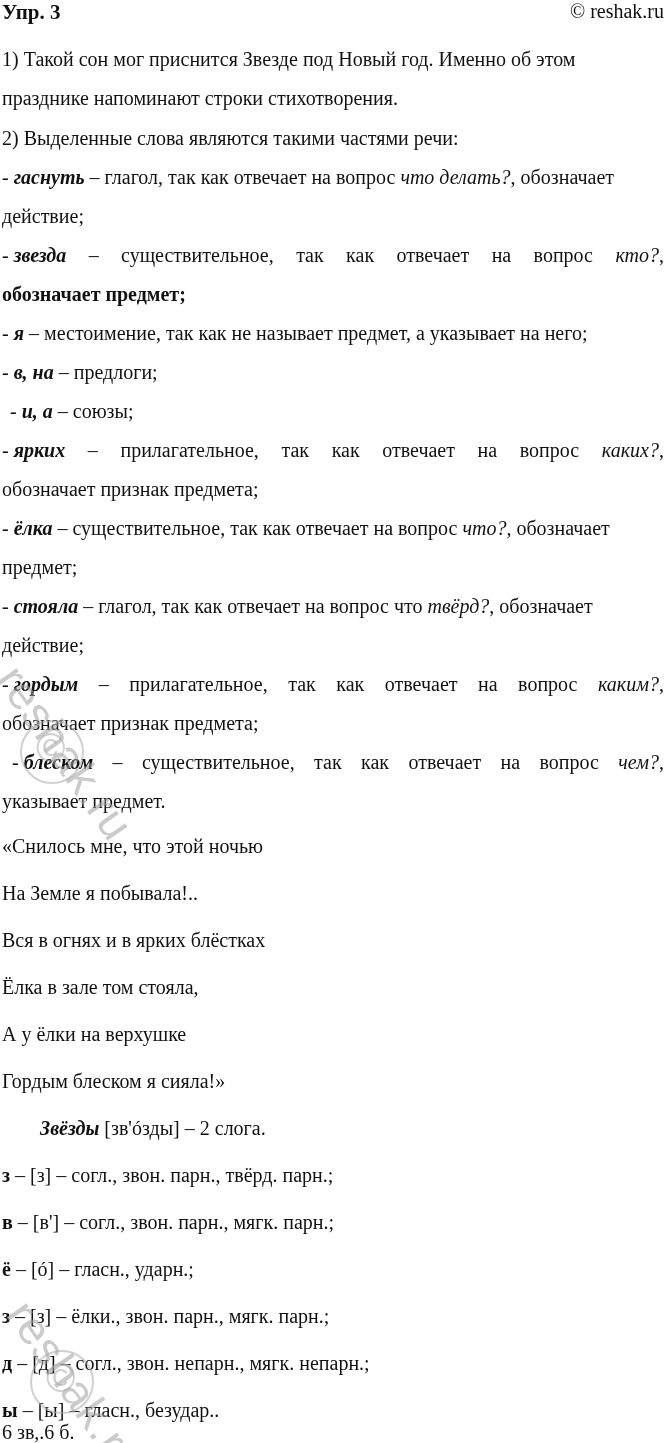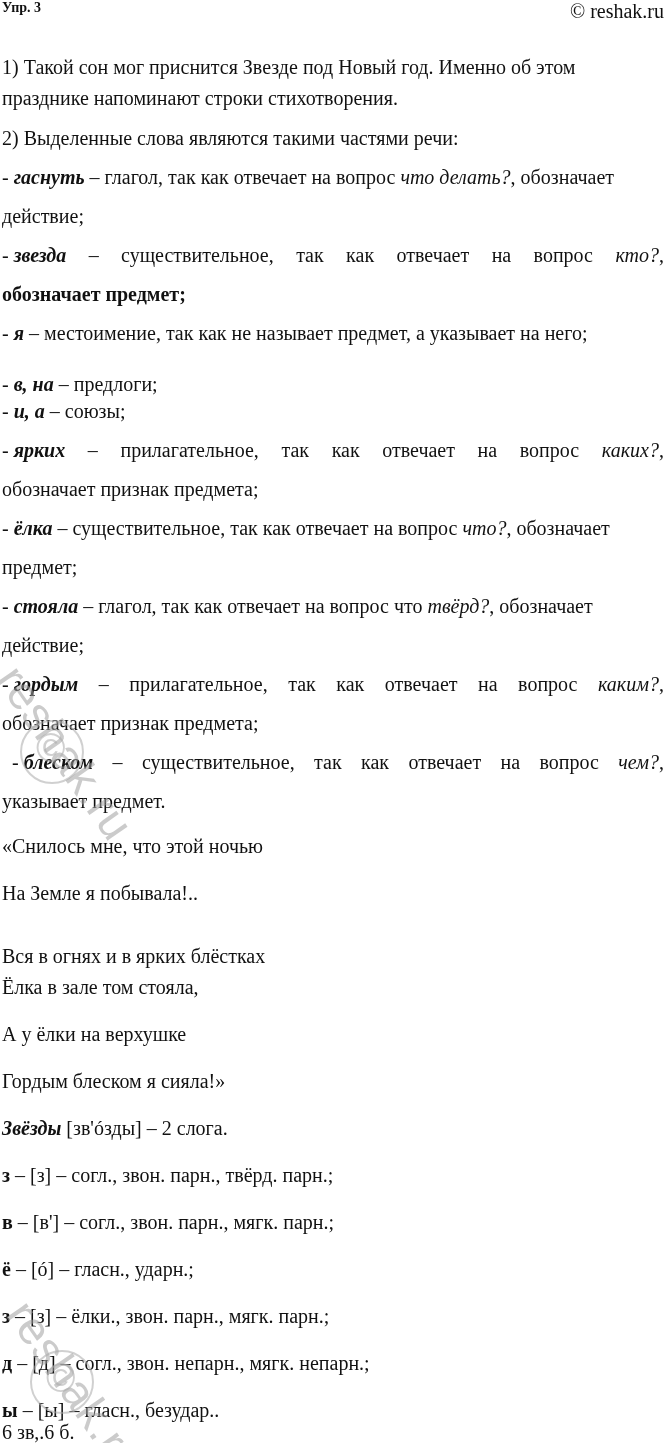--- a/index.html
+++ b/index.html
@@ -2,40 +2,40 @@
 <html><head>
 <meta charset="utf-8">
 <style>
   html, body { margin: 0; padding: 0; background: #ffffff; }
   body {
     width: 666px; height: 1443px; position: relative; overflow: hidden;
     font-family: "Liberation Serif", "DejaVu Serif", serif;
     color: #111111; font-size: 20px;
   }
   .header { position: absolute; left: 0; right: 0; top: 0; height: 34px; }
-  .ex-title { position: absolute; left: 2px; top: 0px; font-weight: bold; font-size: 14px; }
+  .ex-title { position: absolute; left: 2px; top: 0px; font-weight: bold; font-size: 21px; }
   .copyright { position: absolute; right: 2px; top: 0px; font-size: 20px; }
   .line { position: absolute; left: 2px; white-space: nowrap; line-height: 24px; }
   .just { position: absolute; left: 2px; right: 2px; line-height: 24px; text-align: justify; text-align-last: justify; white-space: nowrap; display: flex; justify-content: space-between; }
   .bi { font-weight: bold; font-style: italic; }
   .it { font-style: italic; }
   .b { font-weight: bold; }
   .wm { position: absolute; color: rgba(160,160,160,0.55); font-family: "Liberation Sans", sans-serif; font-size: 46px; transform: rotate(55deg); transform-origin: left top; pointer-events: none; letter-spacing: 1px; }
   .wm-circle { position: absolute; width: 60px; height: 60px; border: 2px solid rgba(170,170,170,0.55); border-radius: 50%; pointer-events: none; }
   .wm-circle span { position: absolute; left: 14px; top: 4px; font-family: "Liberation Sans", sans-serif; font-size: 40px; color: rgba(170,170,170,0.55); }
 </style>
 </head>
 <body>
 
 <div class="header">
   <span class="ex-title">Упр. 3</span>
   <span class="copyright">© reshak.ru</span>
 </div>
 
-<div class="just" style="top:47px;margin-top:8px;">
+<div class="just" style="top:47px;">
     <span>1) Такой сон мог приснится Звезде под Новый год. Именно об этом</span>
   </div>
 <div class="line" style="top:86px;">празднике напоминают строки стихотворения.</div>
 
 <div class="line" style="top:126px;">2) Выделенные слова являются такими частями речи:</div>
 
 <div class="line" style="top:165px;">- <span class="bi">гаснуть</span><span> – глагол, так как отвечает на вопрос </span><span class="it">что делать?</span><span>, обозначает</span></div>
 <div class="line" style="top:204px;">действие;</div>
 
 <div class="just" style="top:243px;">
@@ -45,22 +45,22 @@
   <span>так</span>
   <span>как</span>
   <span>отвечает</span>
   <span>на</span>
   <span>вопрос</span>
   <span><span class="it">кто?</span><span>,</span></span>
 </div>
 <div class="line" style="top:282px;font-weight:bold;">обозначает предмет;</div>
 
 <div class="line" style="top:321px;">- <span class="bi">я</span><span> – местоимение, так как не называет предмет, а указывает на него;</span></div>
-<div class="line" style="top:372px;text-align:center;">- <span class="bi">в, на</span><span> – предлоги;</span></div>
-<div class="line" style="top:399px;">- <span class="bi">и, а</span><span> – союзы;</span></div>
+<div class="line" style="top:360px;text-align:center;">- <span class="bi">в, на</span><span> – предлоги;</span></div>
+<div class="line" style="top:399px;margin-left:8px;">- <span class="bi">и, а</span><span> – союзы;</span></div>
 
 <div class="just" style="top:438px;">
   <span>- <span class="bi">ярких</span></span>
   <span>–</span>
   <span>прилагательное,</span>
   <span>так</span>
   <span>как</span>
   <span>отвечает</span>
   <span>на</span>
   <span>вопрос</span>
@@ -95,26 +95,26 @@
   <span>как</span>
   <span>отвечает</span>
   <span>на</span>
   <span>вопрос</span>
   <span><span class="it">чем?</span><span>,</span></span>
 </div>
 <div class="line" style="top:789px;">указывает предмет.</div>
 
 <div class="line" style="top:834px;">«Снилось мне, что этой ночью</div>
 <div class="line" style="top:881px;">На Земле я побывала!..</div>
-<div class="line" style="top:928px;margin-top:16px;">Вся в огнях и в ярких блёстках</div>
+<div class="line" style="top:928px;">Вся в огнях и в ярких блёстках</div>
 <div class="line" style="top:975px;">Ёлка в зале том стояла,</div>
 <div class="line" style="top:1022px;text-align:right;">А у ёлки на верхушке</div>
 <div class="line" style="top:1069px;">Гордым блеском я сияла!»</div>
 
-<div class="line" style="top:1116px;"><span class="bi">Звёзды</span><span> [зв'óзды] – 2 слога.</span></div>
+<div class="line" style="top:1116px;margin-left:38px;"><span class="bi">Звёзды</span><span> [зв'óзды] – 2 слога.</span></div>
 <div class="line" style="top:1163px;text-align:right;"><span class="b">з</span><span> – [з] – согл., звон. парн., твёрд. парн.;</span></div>
 <div class="line" style="top:1210px;"><span class="b">в</span><span> – [в'] – согл., звон. парн., мягк. парн.;</span></div>
 <div class="line" style="top:1257px;"><span class="b">ё</span><span> – [ó] – гласн., ударн.;</span></div>
 <div class="line" style="top:1304px;"><span class="b">з</span><span> – [з] – ёлки., звон. парн., мягк. парн.;</span></div>
 <div class="line" style="top:1351px;"><span class="b">д</span><span> – [д] – согл., звон. непарн., мягк. непарн.;</span></div>
 <div class="line" style="top:1398px;"><span class="b">ы</span><span> – [ы] – гласн., безудар..</span></div>
 <div class="line" style="top:1420px;">6 зв,.6 б.</div>
 
 <div class="wm" style="left:30px; top:655px;">reshak.ru</div>
 <div class="wm-circle" style="left:20px; top:720px;">

